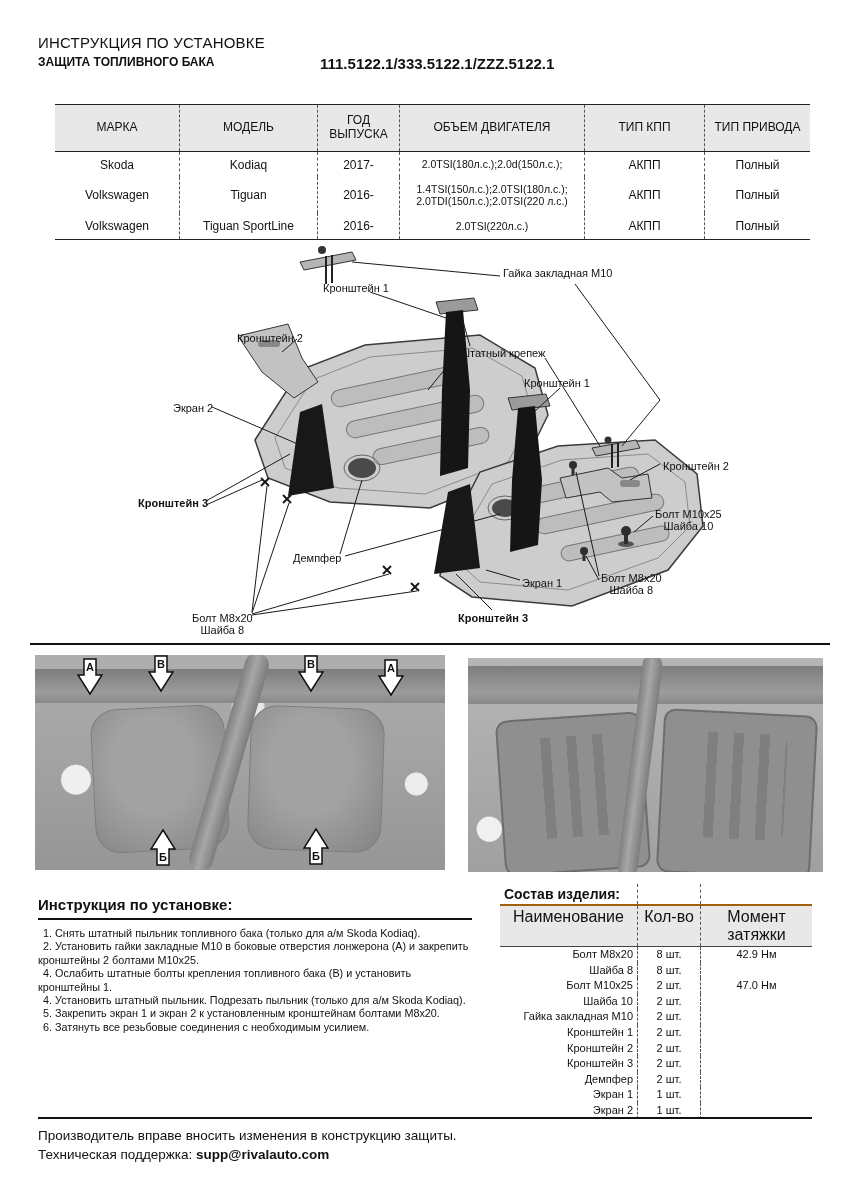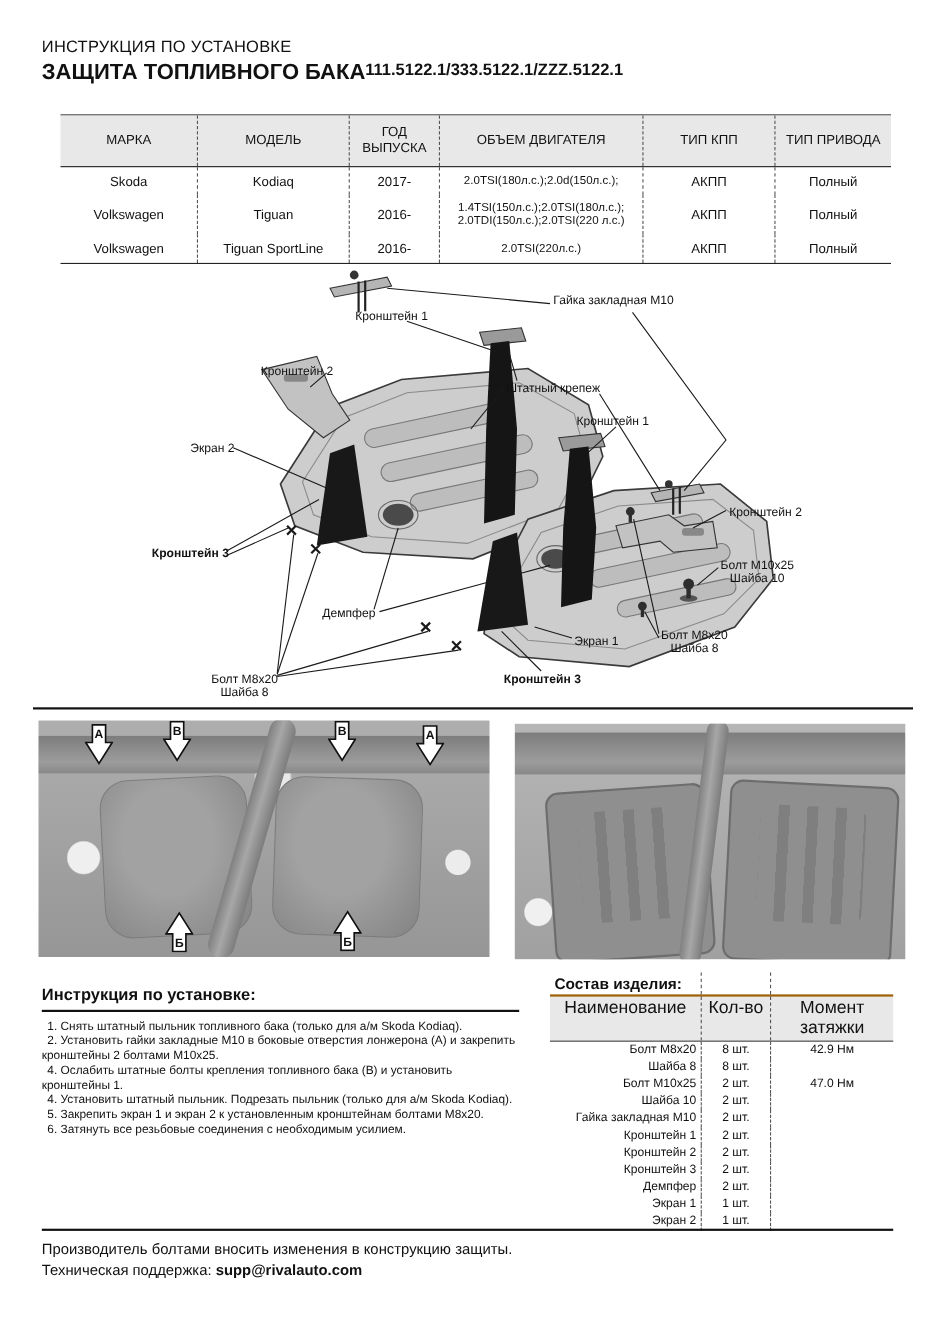--- a/index.html
+++ b/index.html
@@ -3,21 +3,21 @@
 <meta charset="utf-8">
 <style>
   html,body{margin:0;padding:0;background:#fff;}
   .page{position:relative;width:849px;height:1200px;background:#fff;
         font-family:"Liberation Sans",sans-serif;color:#111;overflow:hidden;}
 
   
   .hdr{position:absolute;left:38px;top:34px;}
   .hdr-line1{font-size:15px;letter-spacing:.2px;}
   .hdr-line2{display:flex;margin-top:4px;font-weight:bold;}
-  .hdr-product{font-size:20px;min-width:282px;}
+  .hdr-product{font-size:12px;min-width:282px;}
   .hdr-codes{font-size:15px;}
 
   
   .fitment{position:absolute;left:55px;top:104px;width:755px;border-top:1px solid #222;border-bottom:1px solid #222;font-size:12px;}
   .frow{display:grid;grid-template-columns:125px 138px 82px 185px 120px 105px;}
   .fhead{background:#e8e8e8;border-bottom:1px solid #222;}
   .fcell{display:flex;align-items:center;justify-content:center;text-align:center;padding:2px 2px;min-height:0;}
   .frow .fcell{border-right:1px dashed #555;}
   .frow .fcell:last-child{border-right:none;}
   .fhead .fcell{min-height:42px;line-height:1.15;}
@@ -378,20 +378,20 @@
       <div class="prow">
         <div class="pcell pname">Экран 2</div>
         <div class="pcell pqty">1 шт.</div>
         <div class="pcell ptorque"></div>
       </div>
     </div>
   </div>
 
   <div class="footer-rule"></div>
   <div class="footer">
-    <div>Производитель болтами вносить изменения в конструкцию защиты.</div>
+    <div>Производитель вправе вносить изменения в конструкцию защиты.</div>
     <div>
       <span>Техническая поддержка:</span>
       <b>supp@rivalauto.com</b>
     </div>
   </div>
 
 </div>
 
 </body></html>

